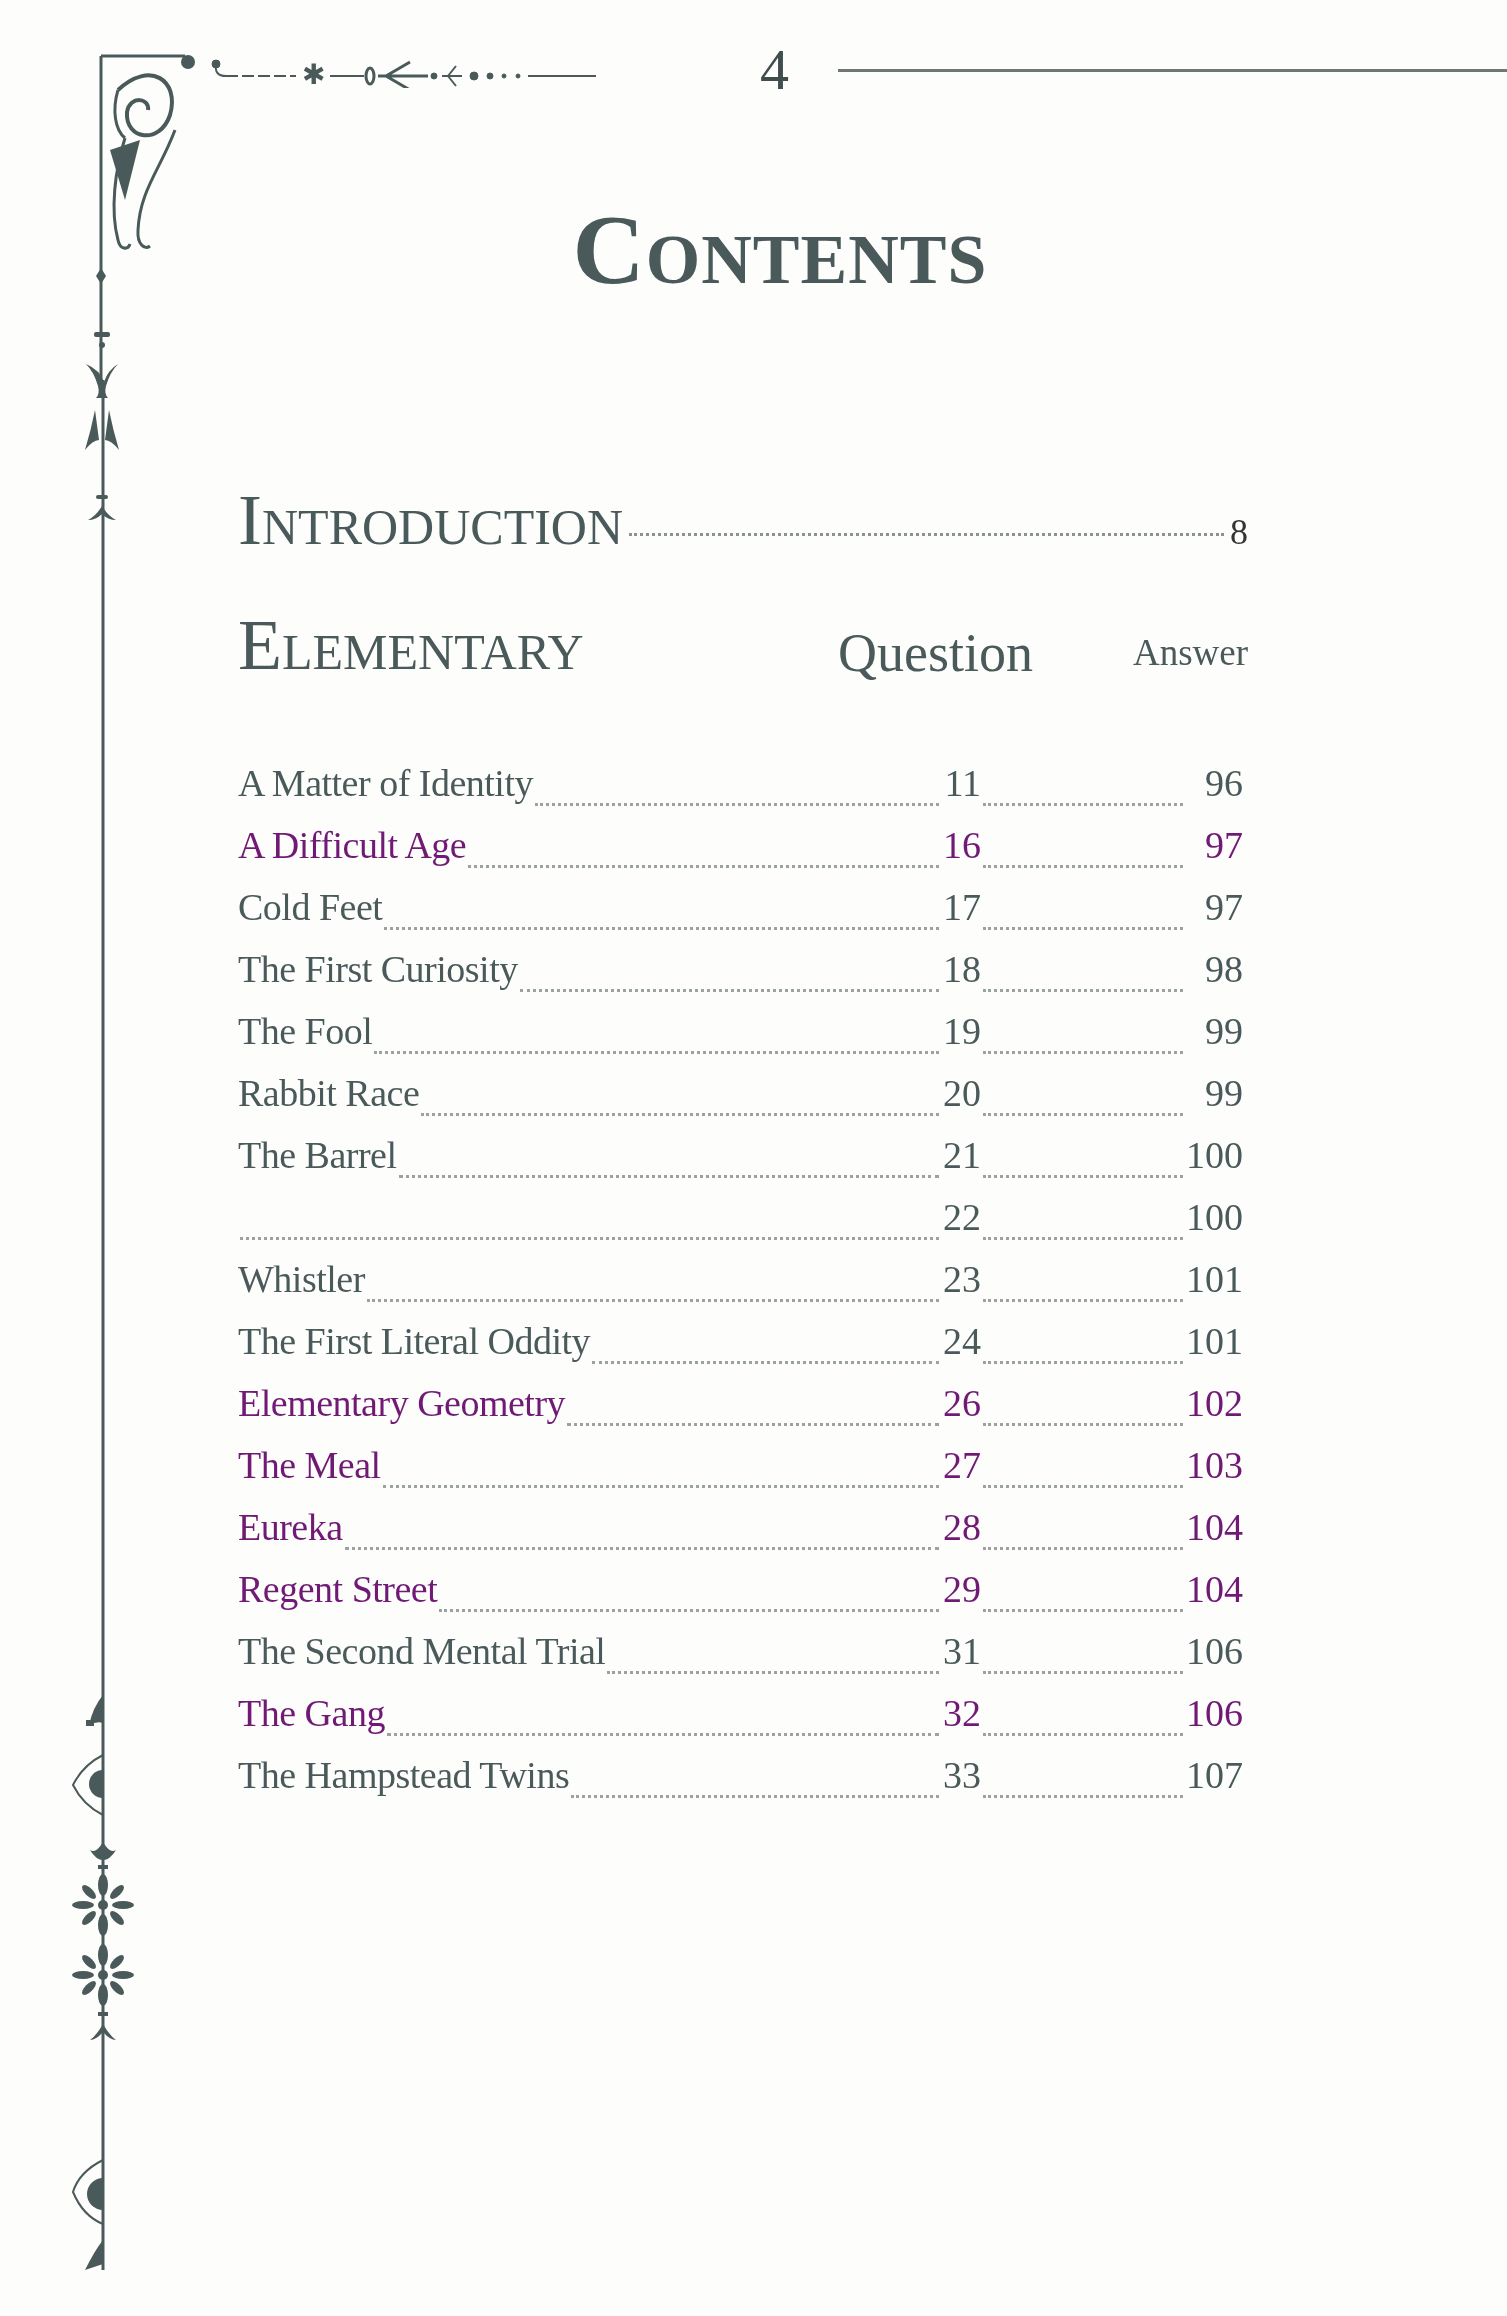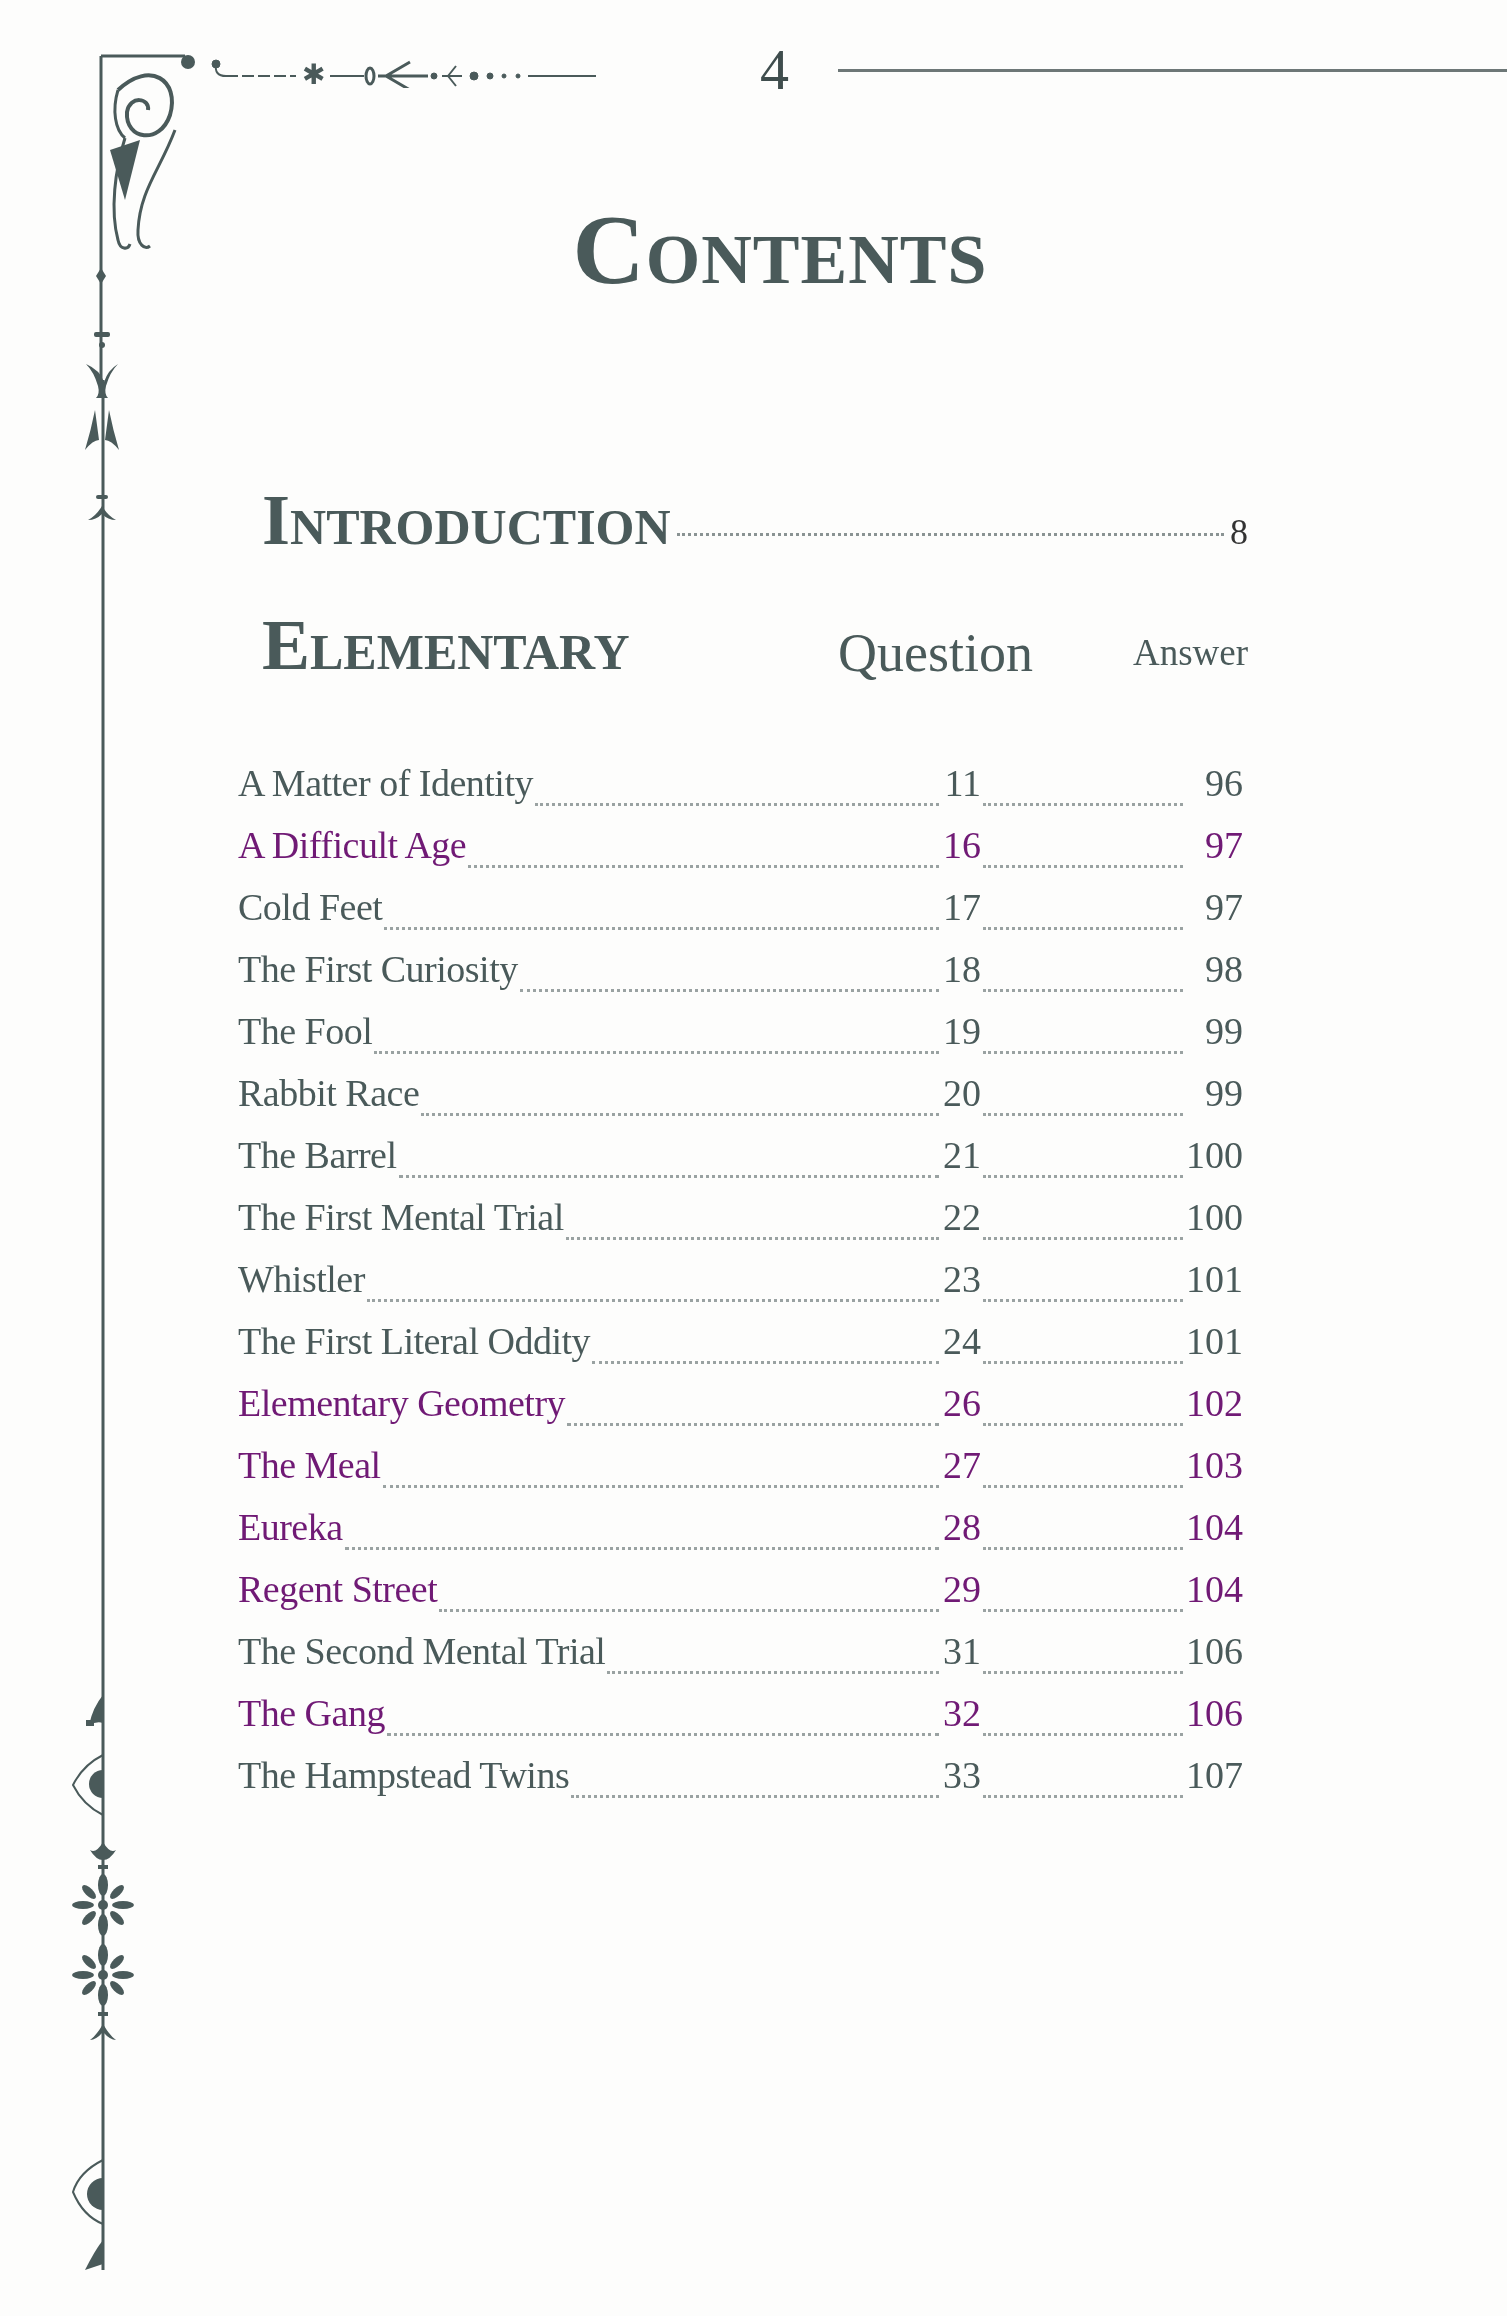--- a/index.html
+++ b/index.html
@@ -12,21 +12,21 @@
   #header-ornament { left: 96px; top: 48px; }
   #page-number { left: 760px; top: 38px; font-size: 58px; line-height: 64px; font-weight: normal; color: #3f4d4d; }
   #header-rule { left: 838px; top: 69px; width: 669px; height: 3px; background: #6d7777; }
   #left-border { left: 0; top: 0; }
 
   #title {
     left: 0; width: 1560px; top: 190px; text-align: center;
     font-size: 100px; line-height: 120px; font-weight: bold; letter-spacing: 1px;
     font-variant: small-caps; color: #4a5a5a;
   }
-  .section-title { font-weight: bold; font-variant: small-caps; font-size: 72px; line-height: 80px; color: #4a5a5a; margin-left: 24px; }
+  .section-title { font-weight: normal; font-variant: small-caps; font-size: 72px; line-height: 80px; color: #4a5a5a; }
   #intro-row { left: 238px; top: 480px; width: 1010px; height: 80px; display: flex; align-items: baseline; }
   #intro-row .leader { flex: 1; border-bottom: 3px dotted #8a9393; margin: 0 6px; transform: translateY(-8px); }
   #intro-row .pg { font-size: 36px; color: #333; }
 
   #elem-row { left: 238px; top: 605px; width: 1080px; height: 80px; }
   #elem-title { left: 0; top: 0; }
   #col-question { left: 600px; top: 18px; font-size: 54px; line-height: 60px; }
   #col-answer { left: 895px; top: 18px; font-size: 37px; line-height: 60px; }
 
   #toc-list { left: 238px; top: 752px; width: 1005px; }
@@ -187,21 +187,20 @@
       <span class="a">99</span>
     </div>
     <div class="toc-row">
       <span class="t">The Barrel</span>
       <span class="leader"></span>
       <span class="q">21</span>
       <span class="leader2"></span>
       <span class="a">100</span>
     </div>
     <div class="toc-row">
-      <span class="t">The First Mental Trial</span>
       <span class="leader"></span>
       <span class="q">22</span>
       <span class="leader2"></span>
       <span class="a">100</span>
     </div>
     <div class="toc-row">
       <span class="t">Whistler</span>
       <span class="leader"></span>
       <span class="q">23</span>
       <span class="leader2"></span>

